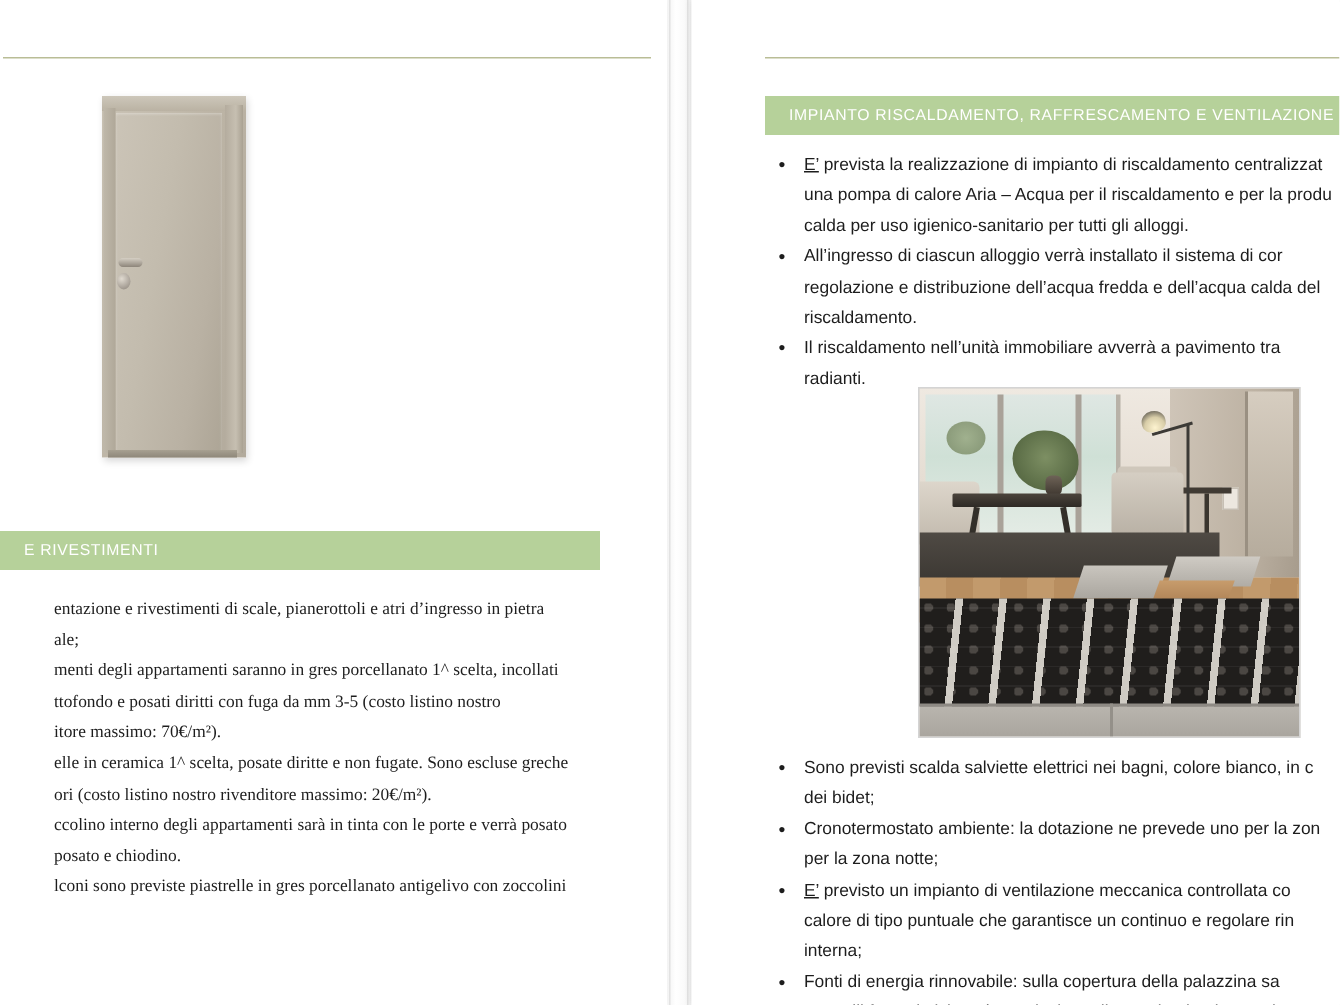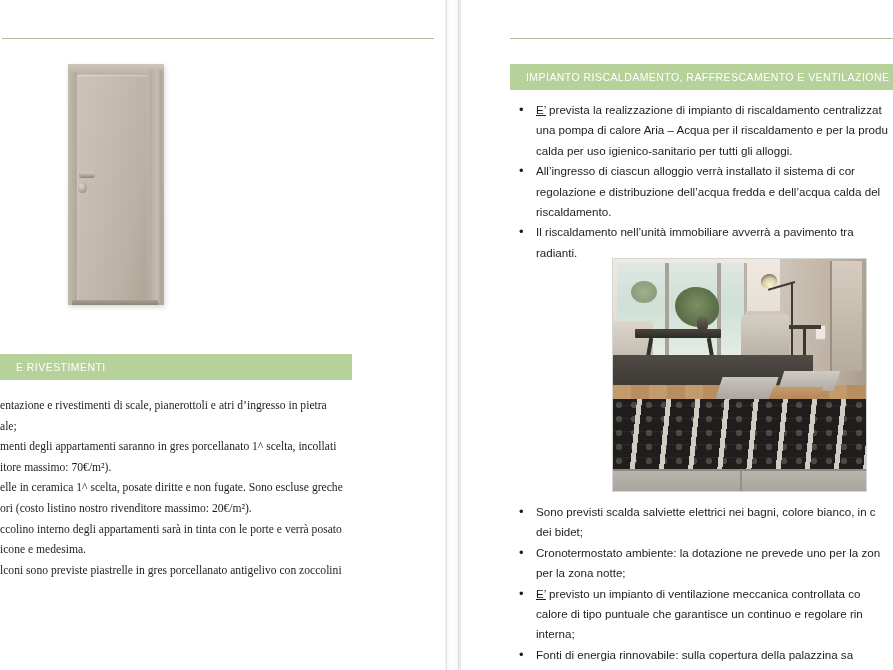--- a/index.html
+++ b/index.html
@@ -60,41 +60,41 @@
     padding-left: 16px;
     height: 26px;
   }
   .section-bar span {
     color: #ffffff;
     font-size: 10.5px;
     letter-spacing: 0.45px;
     font-family: "Liberation Sans", sans-serif;
     white-space: nowrap;
   }
-  #bar-left  { left: 150px; top: 354px; width: 352px; }
+  #bar-left  { left: 150px; top: 354px; width: 400px; }
   #bar-right { left: 510px; top: 64px;  width: 420px; }
 
   
   .body-block {
     position: absolute;
     font-family: "Liberation Serif", serif;
     color: #1d1d1d;
   }
   .para {
     position: relative;
     font-size: 11.6px;
     line-height: 20.6px;
     text-align: justify;
     margin-bottom: 0px;
     padding-left: 0;
     color: #1d1d1d;
   }
   
   #text-left { left: 150px; top: 396px; width: 400px; }
-  #text-left .para { margin-bottom: 0px; }
+  #text-left .para { margin-bottom: 0px; padding-left: 36px; }
 
   .bullet-list { position: absolute; }
   .bullet-item {
     position: relative;
     display: flex;
     font-size: 11.6px;
     line-height: 20.4px;
     text-align: justify;
     margin-bottom: 0px;
   }
@@ -315,25 +315,26 @@
     </div>
 
     <div class="section-bar" id="bar-left">
       <span>E RIVESTIMENTI</span>
     </div>
 
     <div class="body-block" id="text-left">
       <div class="para">entazione e rivestimenti di scale, pianerottoli e atri d’ingresso in pietra</div>
       <div class="para">ale;</div>
       <div class="para">menti degli appartamenti saranno in gres porcellanato 1^ scelta, incollati</div>
+      <div class="para">ttofondo e posati diritti con fuga da mm 3-5 (costo listino nostro</div>
       <div class="para">itore massimo: 70€/m²).</div>
       <div class="para">elle in ceramica 1^ scelta, posate diritte e non fugate. Sono escluse greche</div>
       <div class="para">ori (costo listino nostro rivenditore massimo: 20€/m²).</div>
       <div class="para">ccolino interno degli appartamenti sarà in tinta con le porte e verrà posato</div>
-      <div class="para">icone e medesima.</div>
+      <div class="para">posato e chiodino.</div>
       <div class="para">
         <span>lconi sono previste piastrelle in gres porcellanato antigelivo con <span class="redsquig">zoccolini</span></span>
       </div>
     </div>
   </div>
 
   <div class="gutter">
     <div class="gutter-line" style="left:1px;"></div>
     <div class="gutter-line" style="left:13px;"></div>
   </div>

